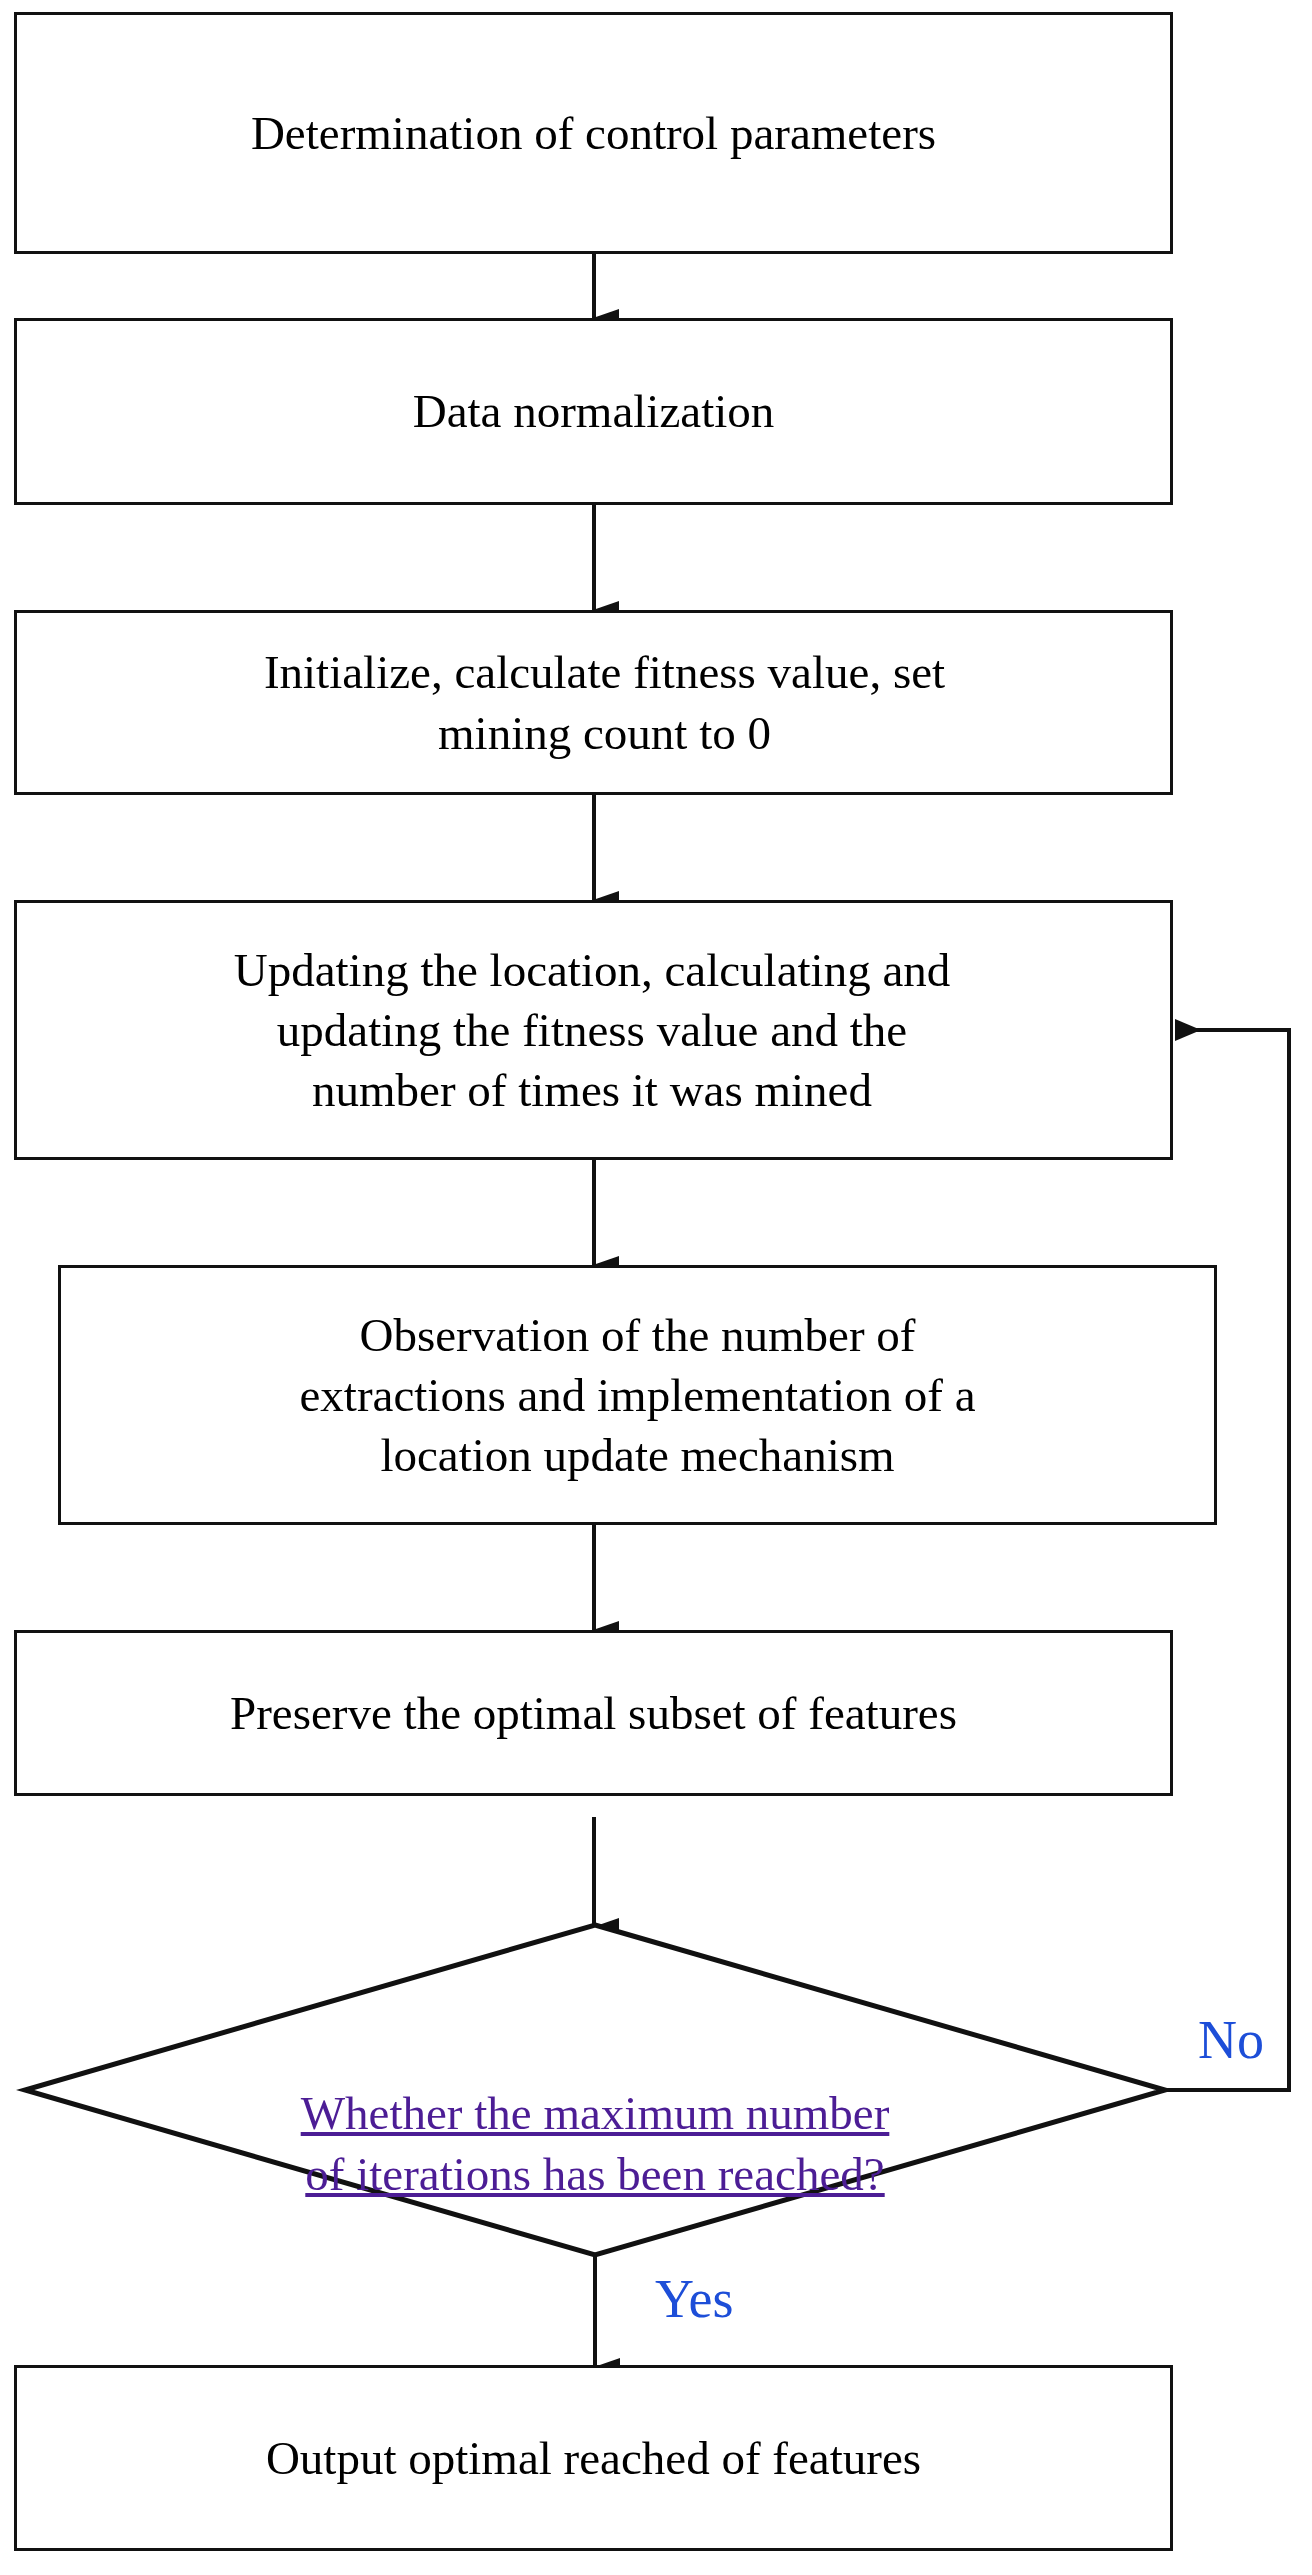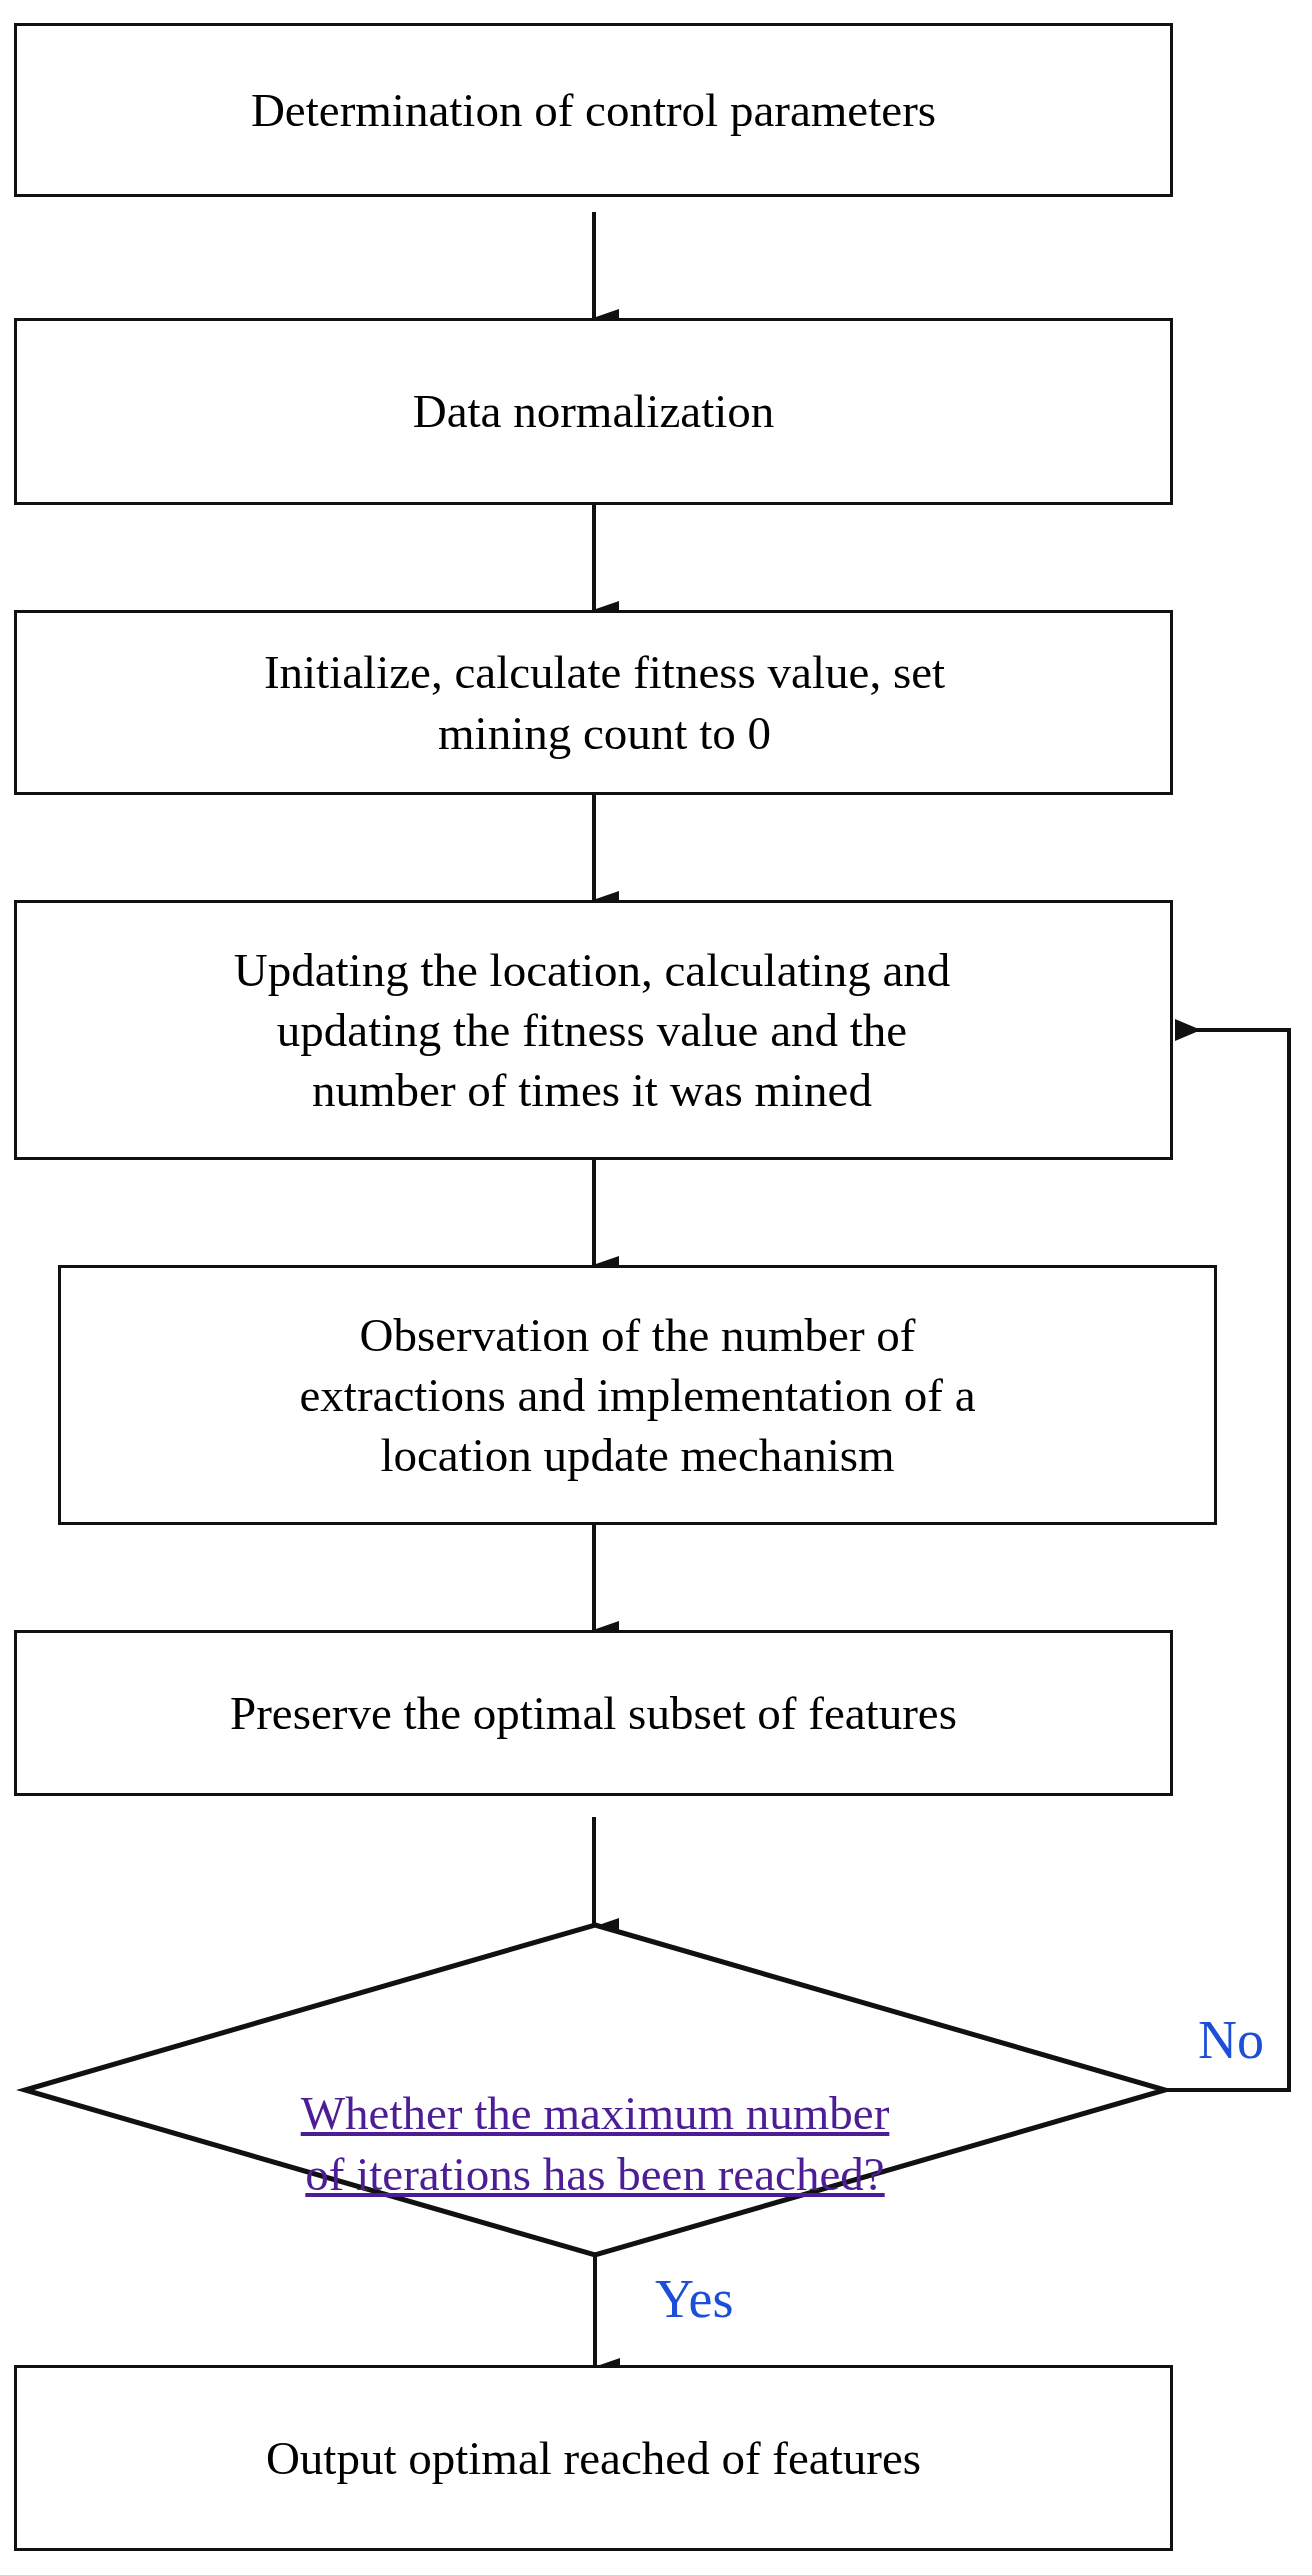--- a/index.html
+++ b/index.html
@@ -87,21 +87,21 @@
 
     <line x1="594" y1="1817" x2="594" y2="1927" stroke="#111111" stroke-width="4" marker-end="url(#ah-down)"></line>
 
     <polygon points="595,1925 1165,2090 595,2255 25,2090" fill="#ffffff" stroke="#111111" stroke-width="5"></polygon>
 
     <line x1="595" y1="2255" x2="595" y2="2367" stroke="#111111" stroke-width="4" marker-end="url(#ah-down)"></line>
 
     <polyline points="1165,2090 1289,2090 1289,1030 1176,1030" fill="none" stroke="#111111" stroke-width="4" marker-end="url(#ah-left)"></polyline>
   </svg>
 
-  <div class="node" style="left:14px; top:23px; width:1159px; height:174px;">
+  <div class="node" style="left:14px; top:12px; width:1159px; height:242px;">
     <span class="lines">Determination of control parameters</span>
   </div>
 
   <div class="node" style="left:14px; top:318px; width:1159px; height:187px;">
     <span class="lines">Data normalization</span>
   </div>
 
   <div class="node" style="left:14px; top:610px; width:1159px; height:185px;padding-left:40px;">
     <span class="lines">Initialize, calculate fitness value, set
 mining count to 0</span>

